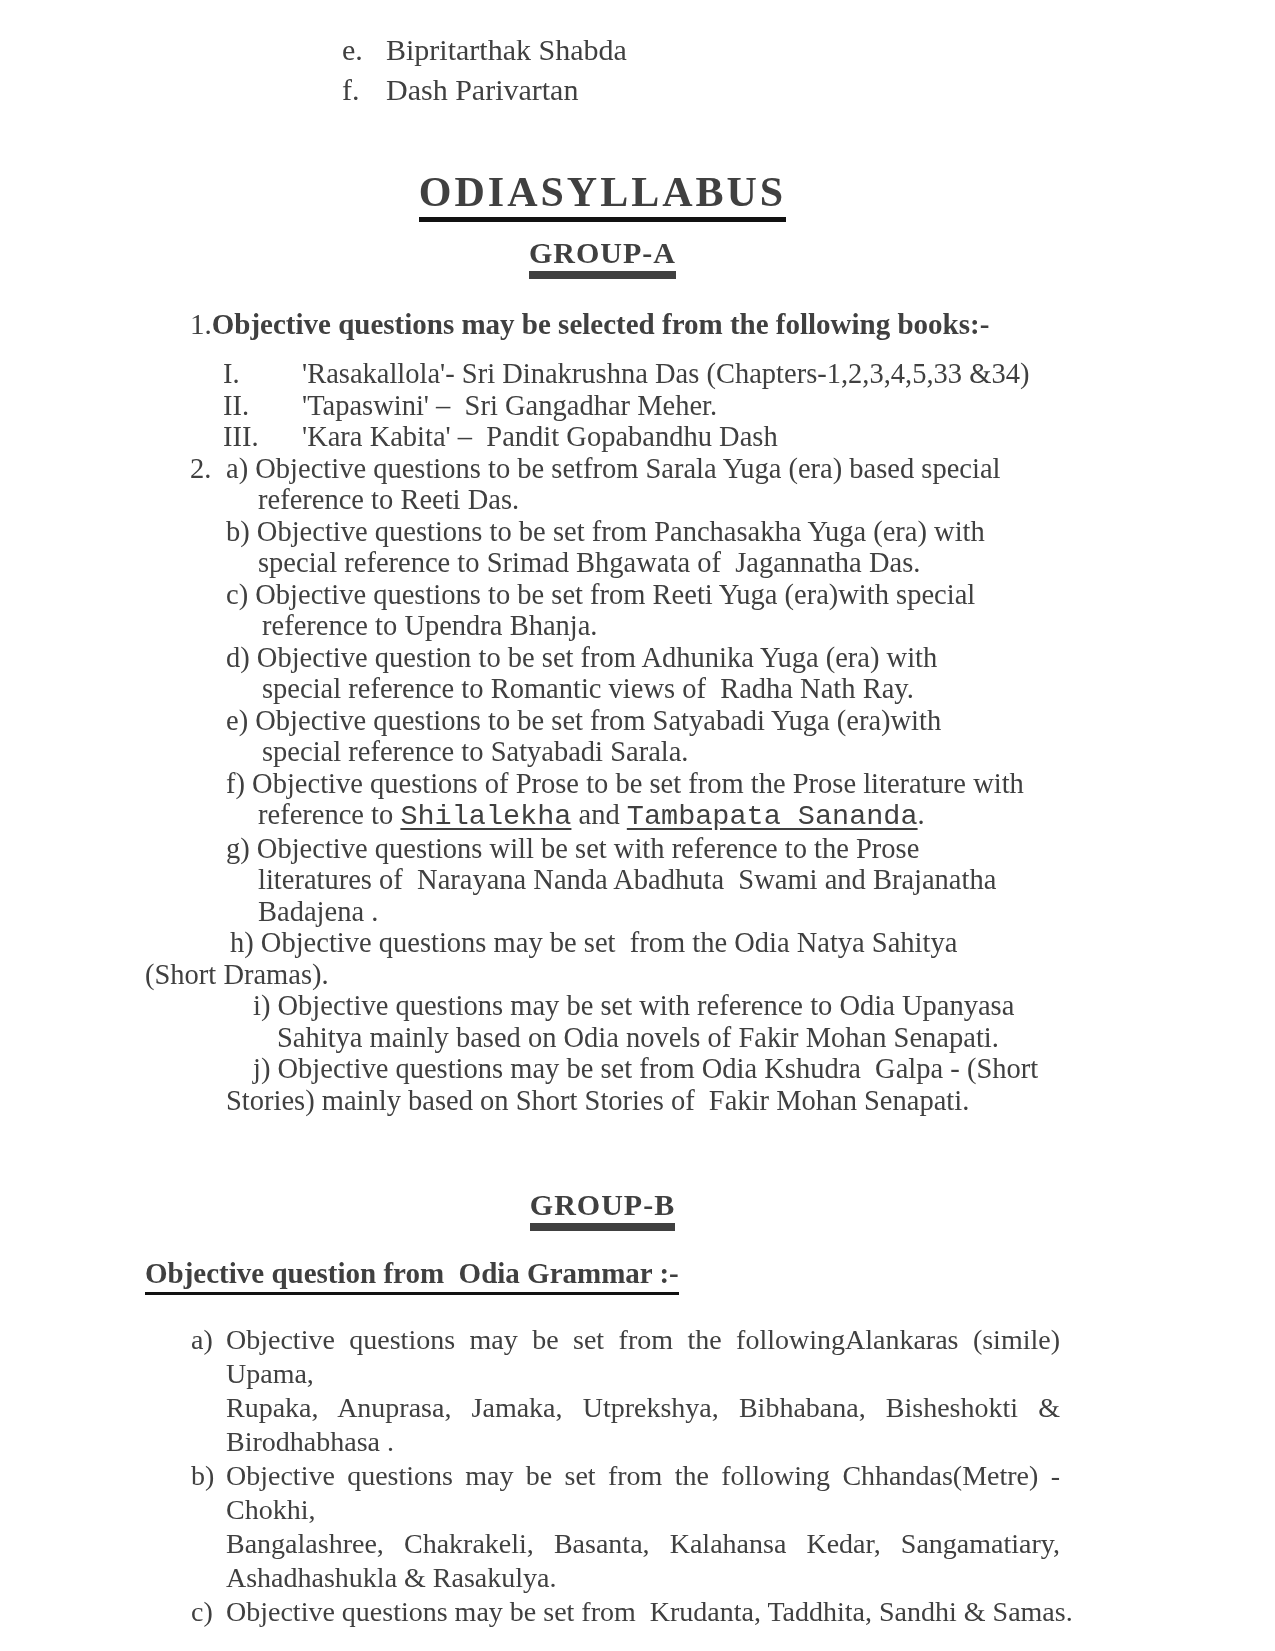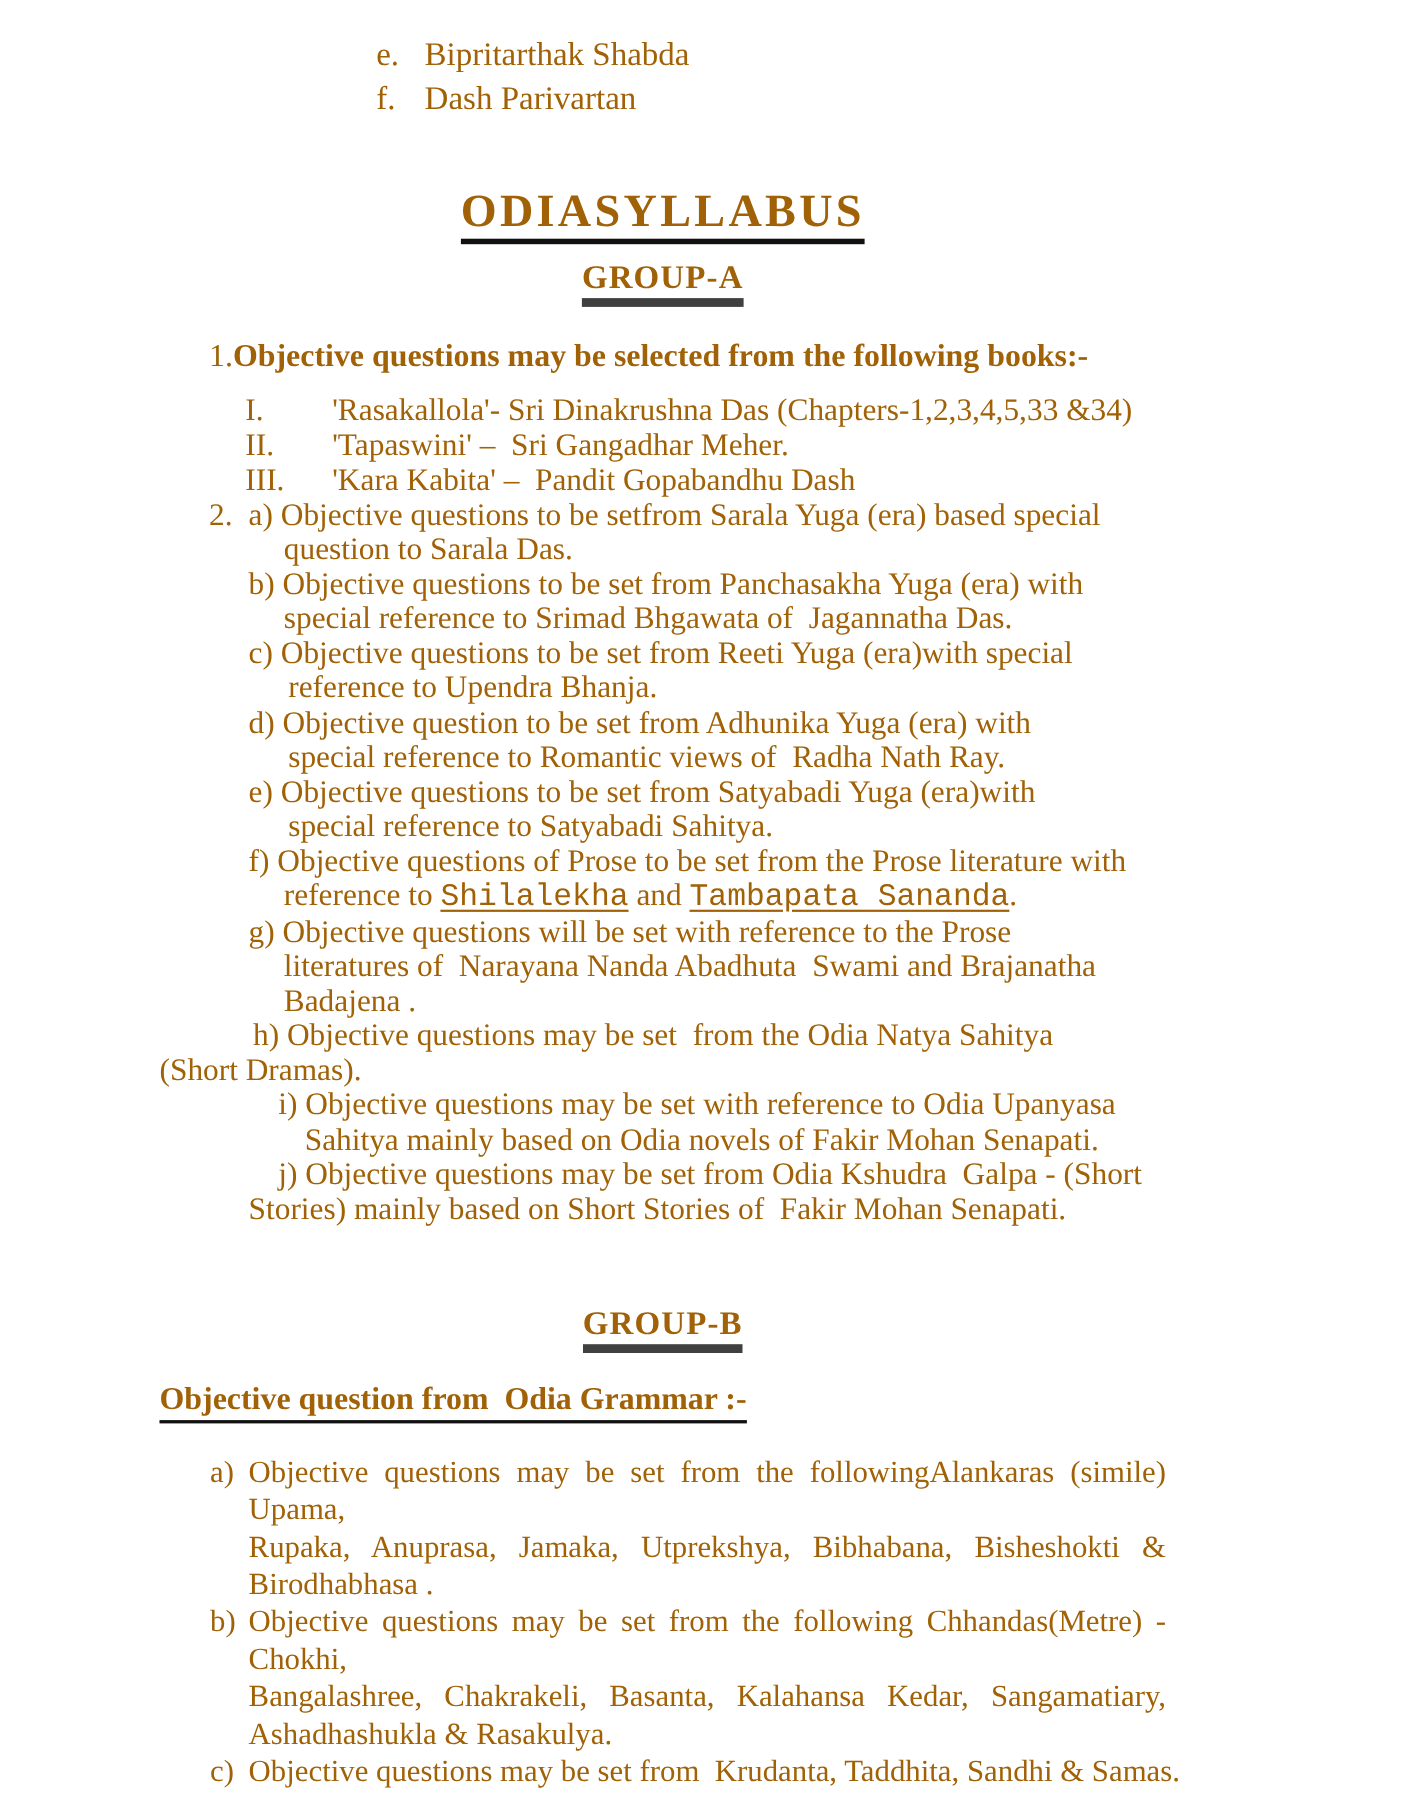--- a/index.html
+++ b/index.html
@@ -7,21 +7,21 @@
     padding: 0;
     background: #ffffff;
   }
   .page {
     position: relative;
     width: 1160px;
     height: 1651px;
     box-sizing: border-box;
     padding: 30px 100px 0 145px;
     background: #ffffff;
-    color: #a16207;
+    color: #404040;
     font-family: "Liberation Serif", "DejaVu Serif", serif;
     overflow: hidden;
   }
 
   
   .top-row {
     padding-left: 197px;
     font-size: 30px;
     line-height: 40px;
     white-space: pre;
@@ -144,29 +144,29 @@
   <div class="intro"><span>1.</span><span class="intro-bold">Objective questions may be selected from the following books:-</span></div>
 
   <div class="book-list">
     <div class="book-row"><span class="r-marker">I.</span><span>'Rasakallola'- Sri Dinakrushna Das (Chapters-1,2,3,4,5,33 &amp;34)</span></div>
     <div class="book-row"><span class="r-marker">II.</span><span>'Tapaswini' –  Sri Gangadhar Meher.</span></div>
     <div class="book-row"><span class="r-marker">III.</span><span>'Kara Kabita' –  Pandit Gopabandhu Dash</span></div>
   </div>
 
   <div>
     <div class="ln ind-num"><span class="n2">2.</span><span>a) Objective questions to be setfrom Sarala Yuga (era) based special</span></div>
-    <div class="ln ind-cont">question to Sarala Das.</div>
+    <div class="ln ind-cont">reference to Reeti Das.</div>
     <div class="ln ind-item">b) Objective questions to be set from Panchasakha Yuga (era) with</div>
     <div class="ln ind-cont">special reference to Srimad Bhgawata of  Jagannatha Das.</div>
     <div class="ln ind-item">c) Objective questions to be set from Reeti Yuga (era)with special</div>
     <div class="ln ind-cont2">reference to Upendra Bhanja.</div>
     <div class="ln ind-item">d) Objective question to be set from Adhunika Yuga (era) with</div>
     <div class="ln ind-cont2">special reference to Romantic views of  Radha Nath Ray.</div>
     <div class="ln ind-item">e) Objective questions to be set from Satyabadi Yuga (era)with</div>
-    <div class="ln ind-cont2">special reference to Satyabadi Sahitya.</div>
+    <div class="ln ind-cont2">special reference to Satyabadi Sarala.</div>
     <div class="ln ind-item">f) Objective questions of Prose to be set from the Prose literature with</div>
     <div class="ln ind-cont"><span>reference to </span><span class="u">Shilalekha</span><span> and </span><span class="u">Tambapata Sananda</span><span>.</span></div>
     <div class="ln ind-item">g) Objective questions will be set with reference to the Prose</div>
     <div class="ln ind-cont">literatures of  Narayana Nanda Abadhuta  Swami and Brajanatha</div>
     <div class="ln ind-cont">Badajena .</div>
     <div class="ln ind-item-h">h) Objective questions may be set  from the Odia Natya Sahitya</div>
     <div class="ln ind-margin">(Short Dramas).</div>
     <div class="ln ind-item-ij">i) Objective questions may be set with reference to Odia Upanyasa</div>
     <div class="ln ind-cont3">Sahitya mainly based on Odia novels of Fakir Mohan Senapati.</div>
     <div class="ln ind-item-ij">j) Objective questions may be set from Odia Kshudra  Galpa - (Short</div>

